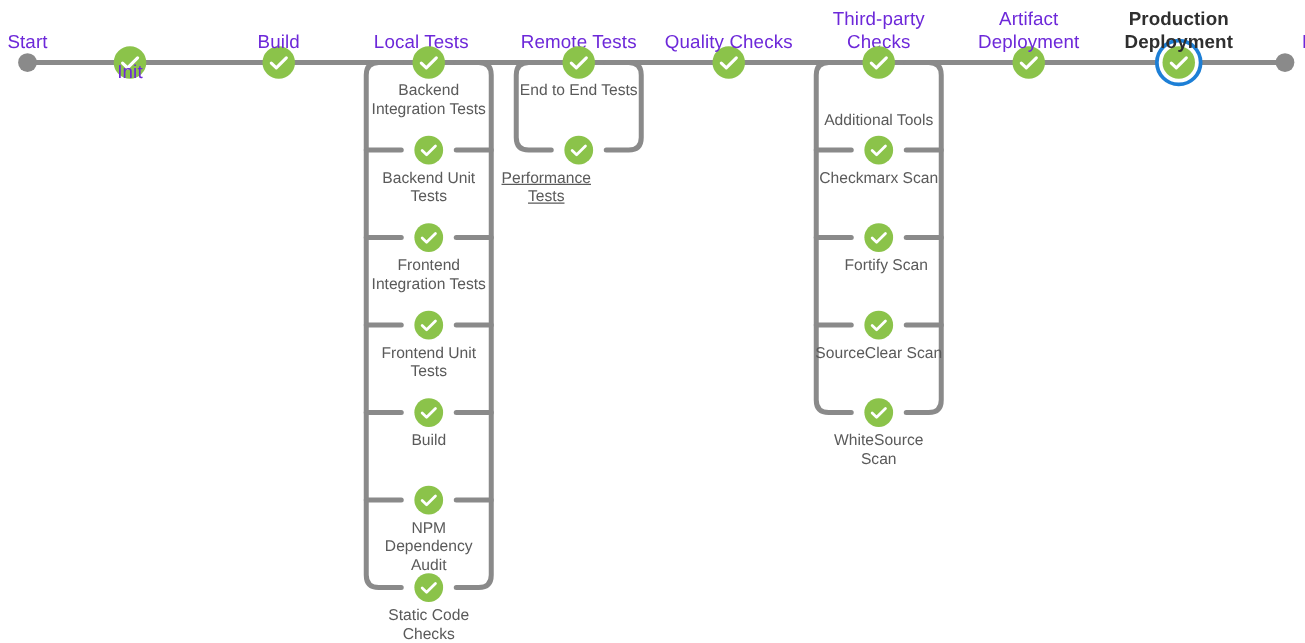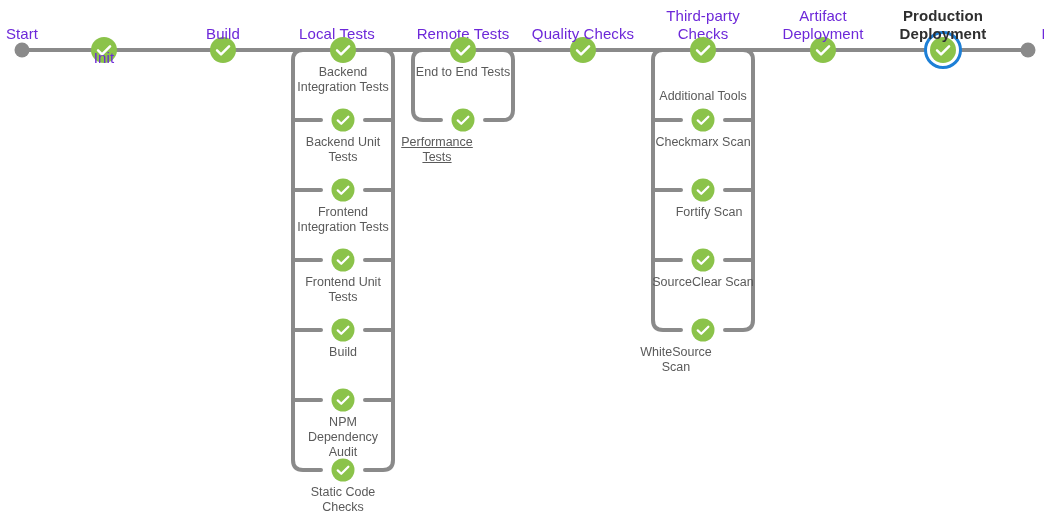--- a/index.html
+++ b/index.html
@@ -219,21 +219,21 @@
         <svg class="check" viewBox="0 0 24 24" aria-hidden="true">
           <path d="M6.5 12.4 L10.2 16 L17.6 8.6" fill="none" stroke="#ffffff" stroke-width="2.3" stroke-linecap="round" stroke-linejoin="round"></path>
         </svg>
       </div>
       <div class="sub-label" style="left: 703px; top: 275px;">SourceClear Scan</div>
       <div class="node sub" style="left: 703px; top: 330px;">
         <svg class="check" viewBox="0 0 24 24" aria-hidden="true">
           <path d="M6.5 12.4 L10.2 16 L17.6 8.6" fill="none" stroke="#ffffff" stroke-width="2.3" stroke-linecap="round" stroke-linejoin="round"></path>
         </svg>
       </div>
-      <div class="sub-label" style="left: 676px; top: 345px;">WhiteSource
+      <div class="sub-label" style="left: 703px; top: 345px;">WhiteSource
 Scan</div>
       <div class="node main" style="left: 823px; top: 50px;">
         <svg class="check" viewBox="0 0 24 24" aria-hidden="true">
           <path d="M6.5 12.4 L10.2 16 L17.6 8.6" fill="none" stroke="#ffffff" stroke-width="2.3" stroke-linecap="round" stroke-linejoin="round"></path>
         </svg>
       </div>
       <div class="stage-title" style="left: 823px; top: 7px;">Artifact
 Deployment</div>
       <div class="sel-ring" style="left: 943px; top: 50px;"></div>
       <div class="node main" style="left: 943px; top: 50px;">

